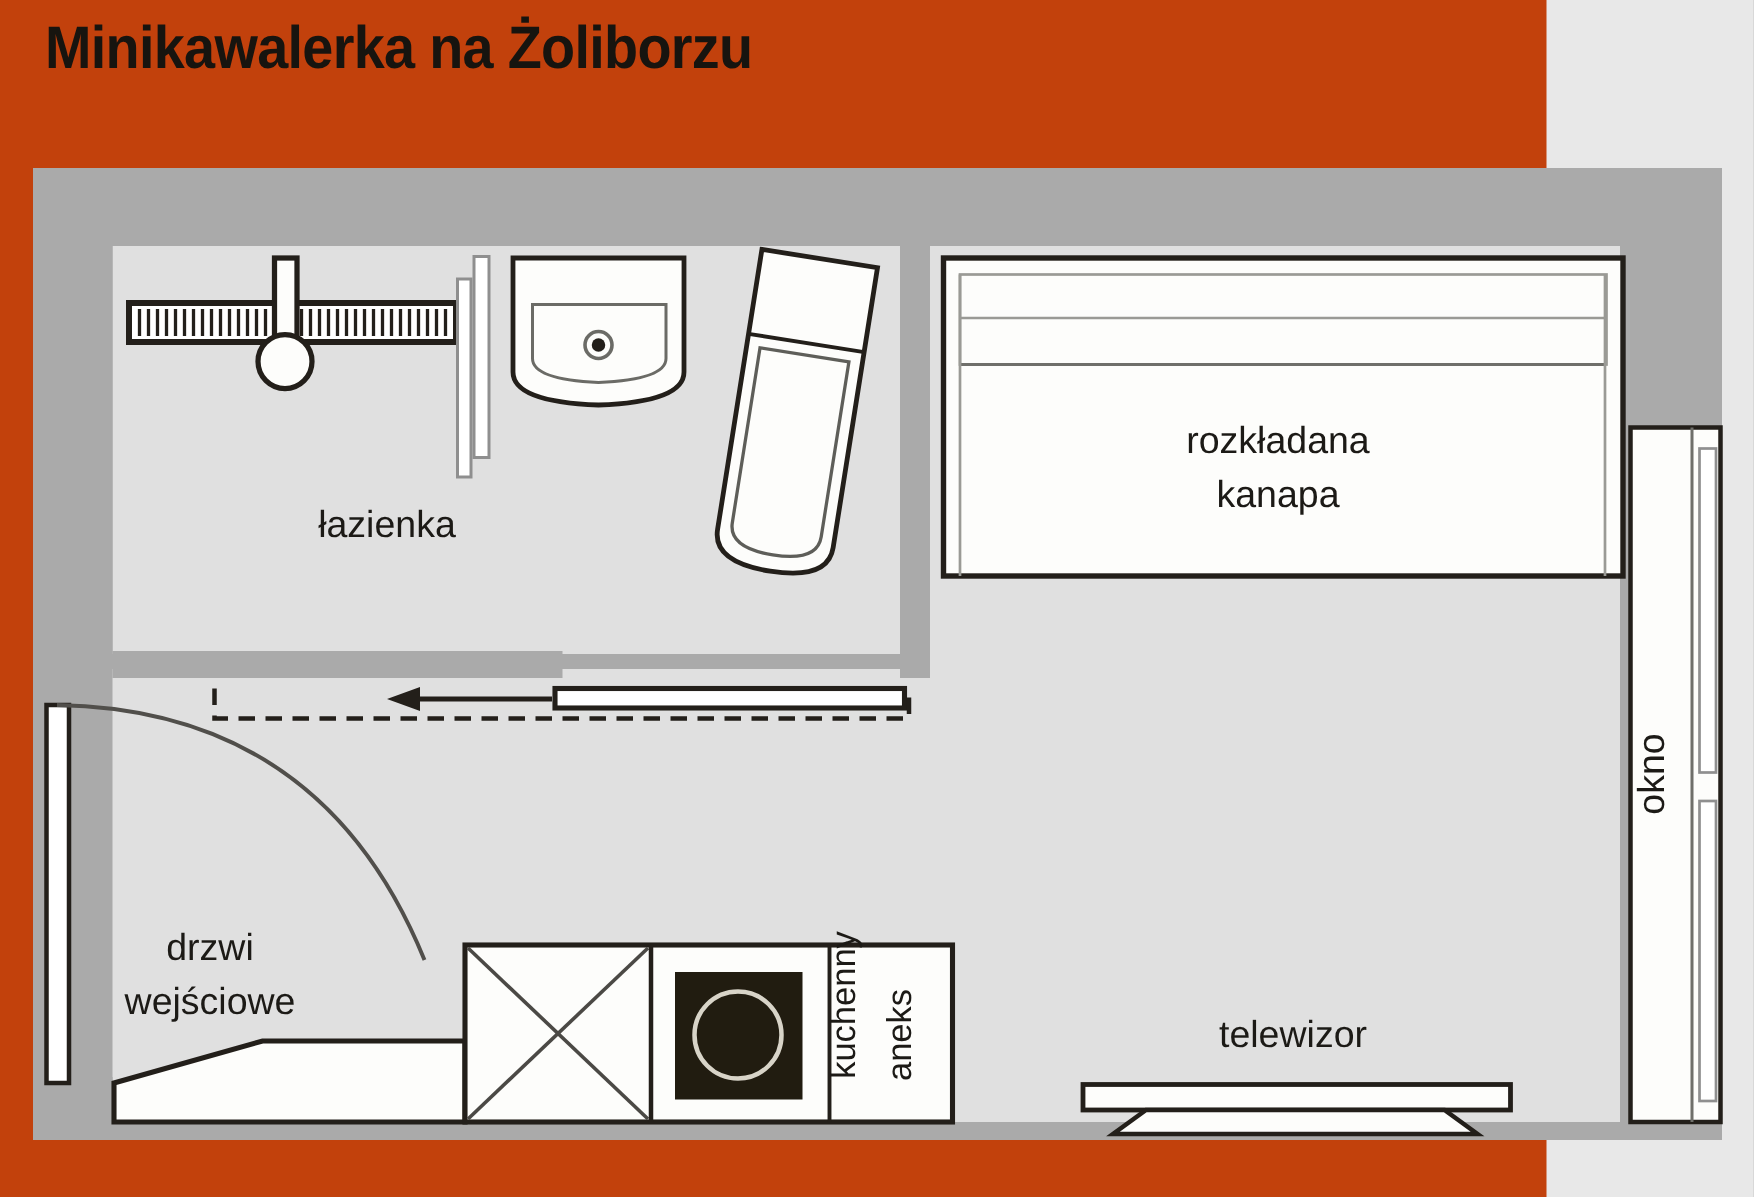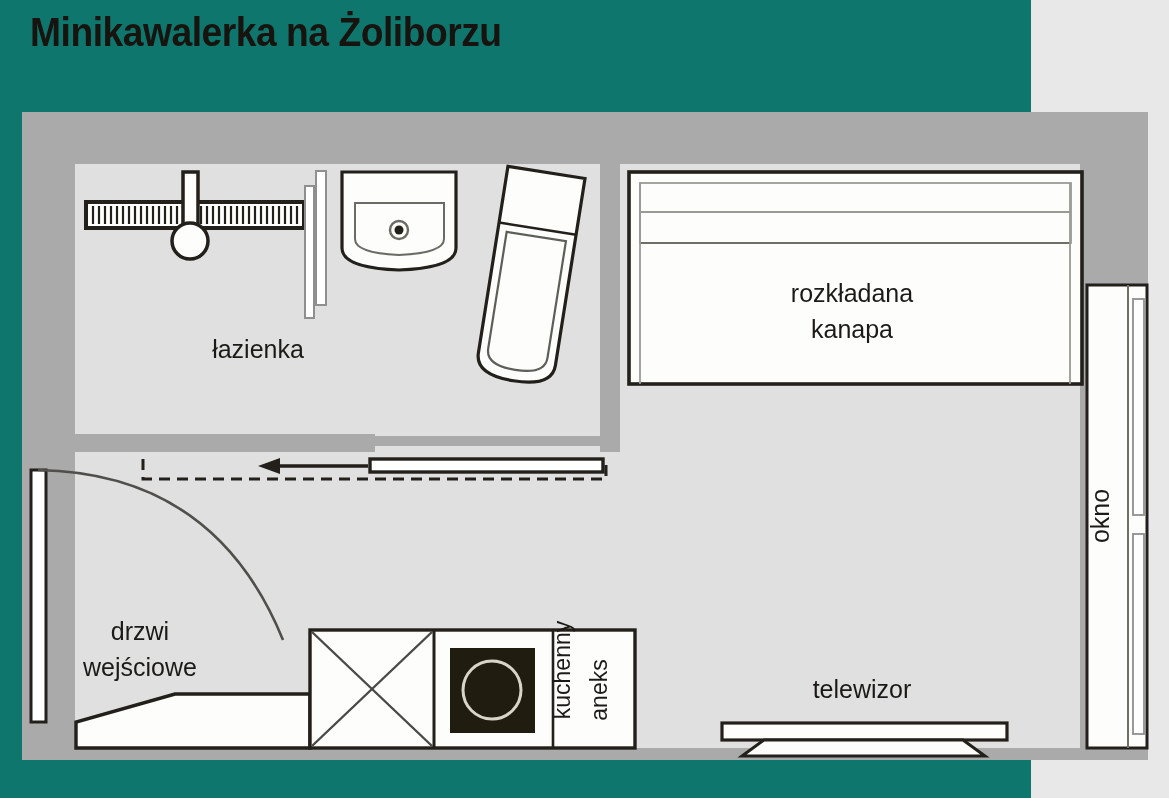--- a/index.html
+++ b/index.html
@@ -10,21 +10,21 @@
   body {
     width: 1169px;
     height: 798px;
     overflow: hidden;
     font-family: "Liberation Sans", sans-serif;
   }
   #page {
     position: relative;
     width: 1031px;
     height: 798px;
-    background: #0f766e;
+    background: #c2410c;
   }
   #title {
     position: absolute;
     left: 30px;
     top: 10px;
     font-family: "Liberation Sans", sans-serif;
     font-weight: bold;
     font-size: 40px;
     letter-spacing: -0.5px;
     color: #17140f;

